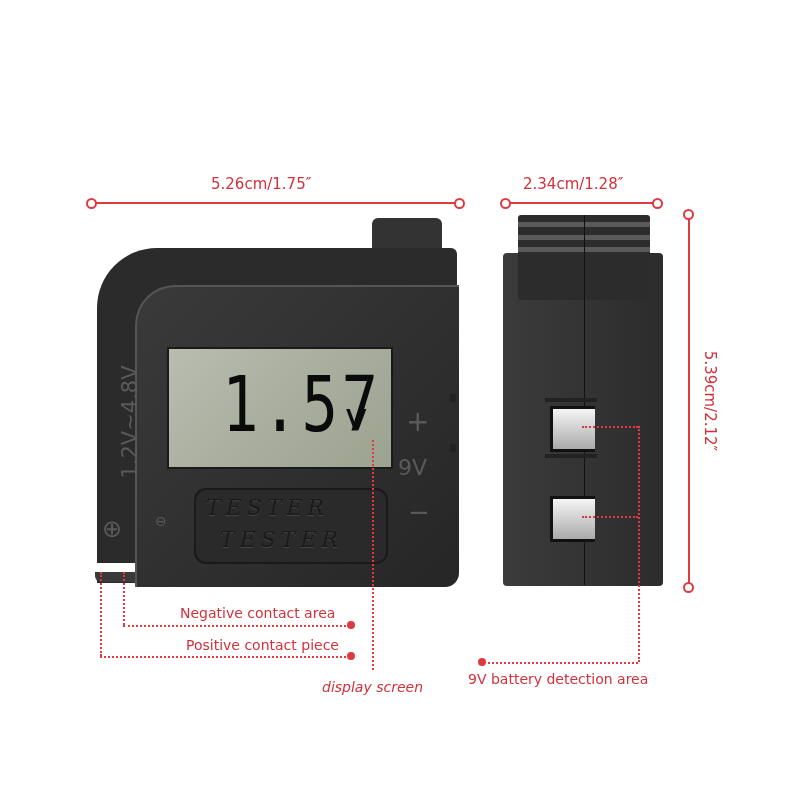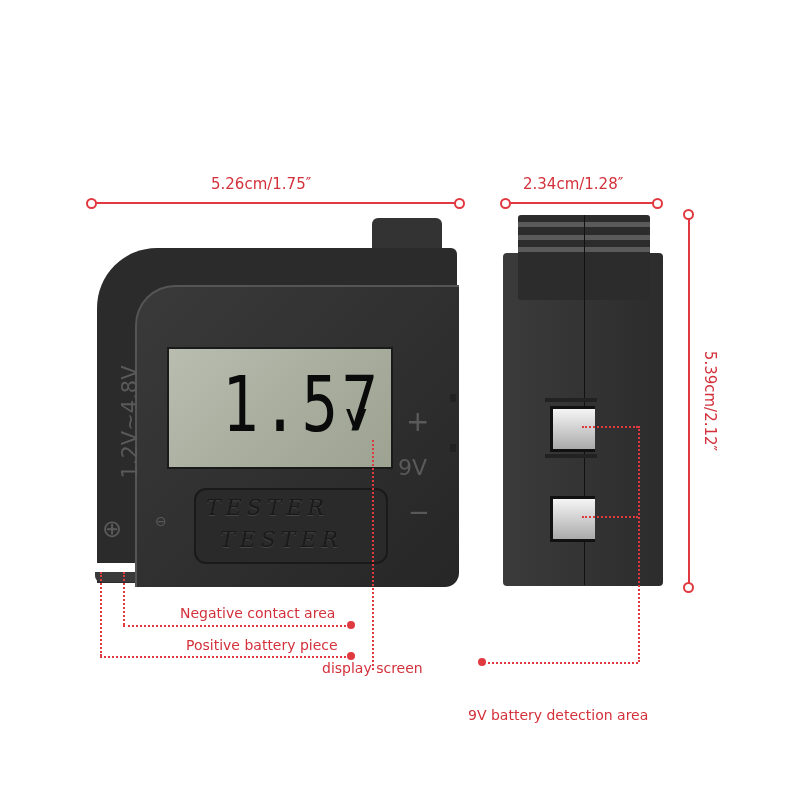--- a/index.html
+++ b/index.html
@@ -77,28 +77,28 @@
 <div class="stripe" style="top:235px;"></div>
 <div class="stripe" style="top:247px;"></div>
 <div class="seam"></div>
 <div class="abs" style="left:545px;top:398px;width:52px;height:52px;border-top:4px solid #222;border-bottom:4px solid #222;"></div>
 <div class="contact" style="left:550px;top:406px;"></div>
 <div class="contact" style="left:550px;top:496px;"></div>
 
 <div class="dash-v" style="left:100px;top:572px;height:84px;"></div>
 <div class="dash-h" style="left:100px;top:656px;width:250px;"></div>
 <div class="solid-dot" style="left:347px;top:652px;"></div>
-<div class="label" style="left:186px;top:637px;">Positive battery piece</div>
+<div class="label" style="left:186px;top:637px;">Positive contact piece</div>
 
 <div class="dash-v" style="left:123px;top:572px;height:53px;"></div>
 <div class="dash-h" style="left:123px;top:625px;width:227px;"></div>
 <div class="solid-dot" style="left:347px;top:621px;"></div>
 <div class="label" style="left:180px;top:605px;">Negative contact area</div>
 
 <div class="dash-v" style="left:372px;top:440px;height:230px;"></div>
-<div class="label" style="left:322px;top:660px;">display screen</div>
+<div class="label" style="left:322px;top:679px;font-style:italic;">display screen</div>
 
 <div class="dash-h" style="left:582px;top:426px;width:56px;"></div>
 <div class="dash-h" style="left:582px;top:516px;width:56px;"></div>
 <div class="dash-v" style="left:638px;top:426px;height:236px;"></div>
 <div class="dash-h" style="left:483px;top:662px;width:155px;"></div>
 <div class="solid-dot" style="left:478px;top:658px;"></div>
-<div class="label" style="left:468px;top:671px;margin-top:36px;">9V battery detection area</div>
+<div class="label" style="left:468px;top:671px;">9V battery detection area</div>
 
 </body></html>

